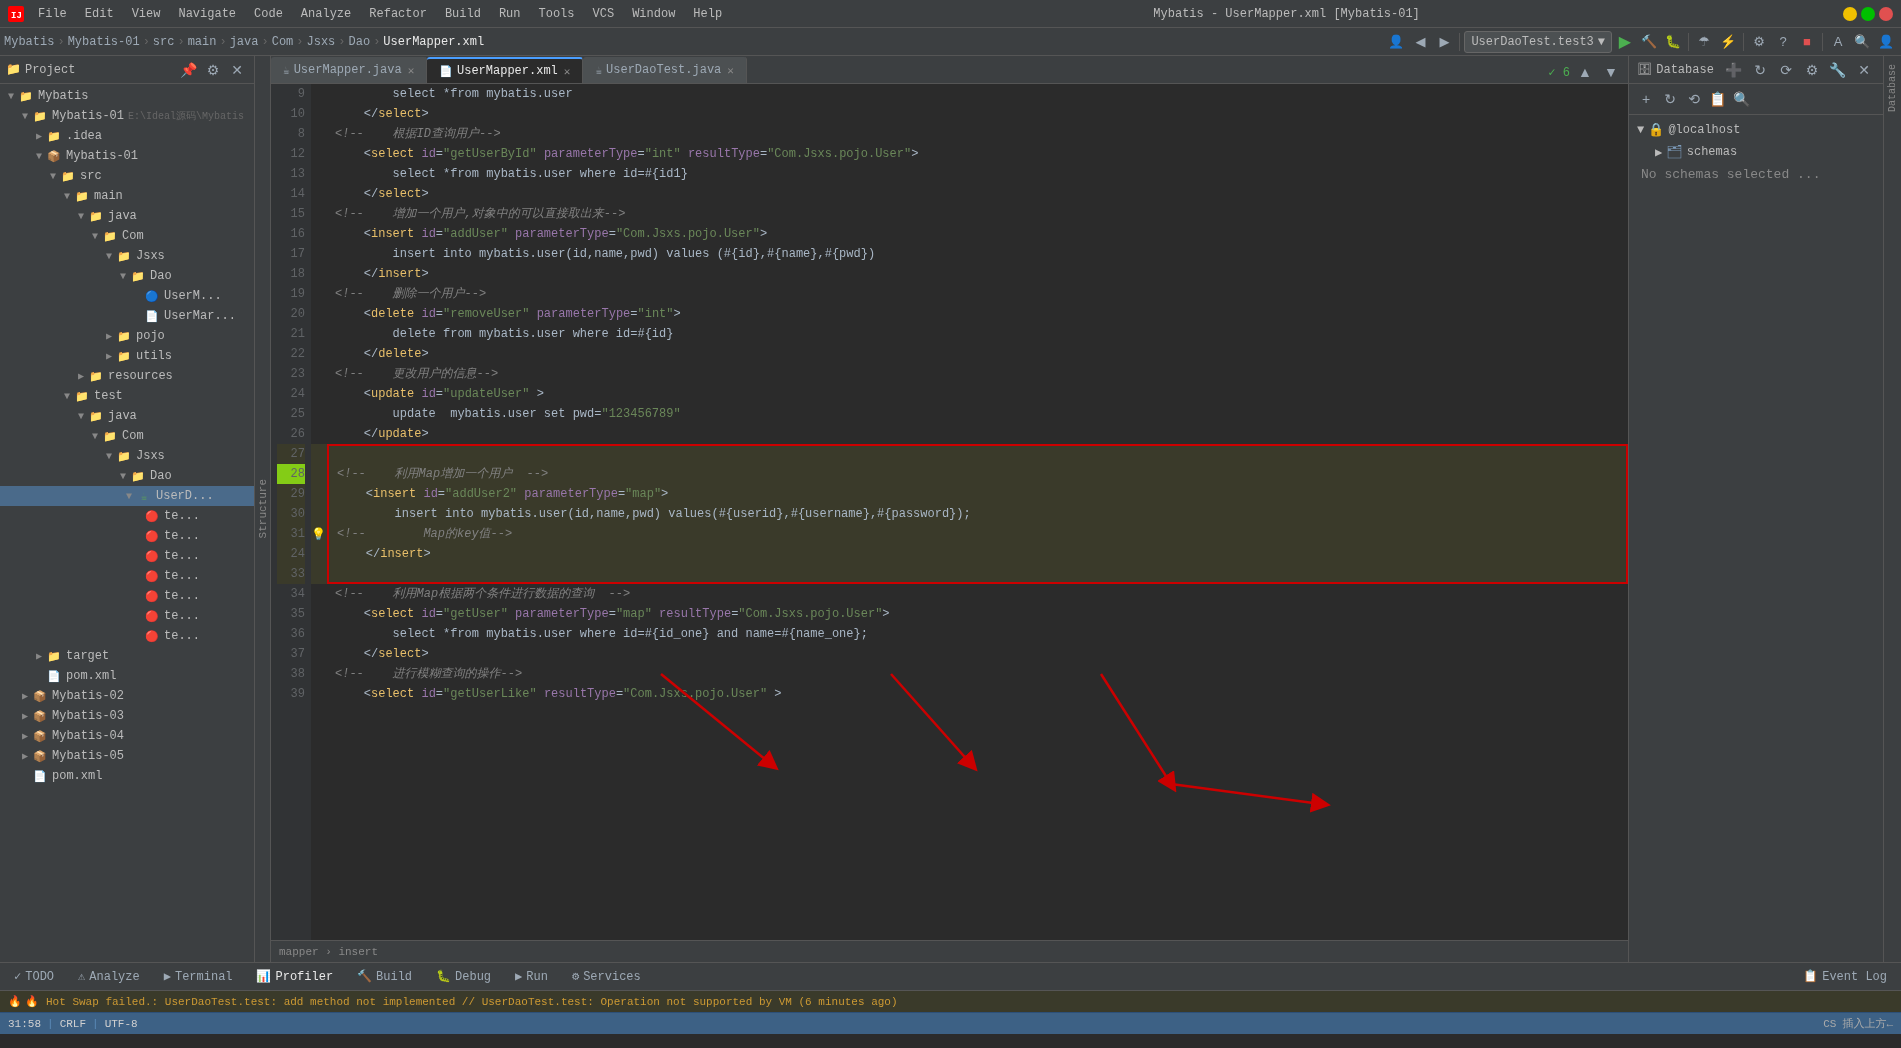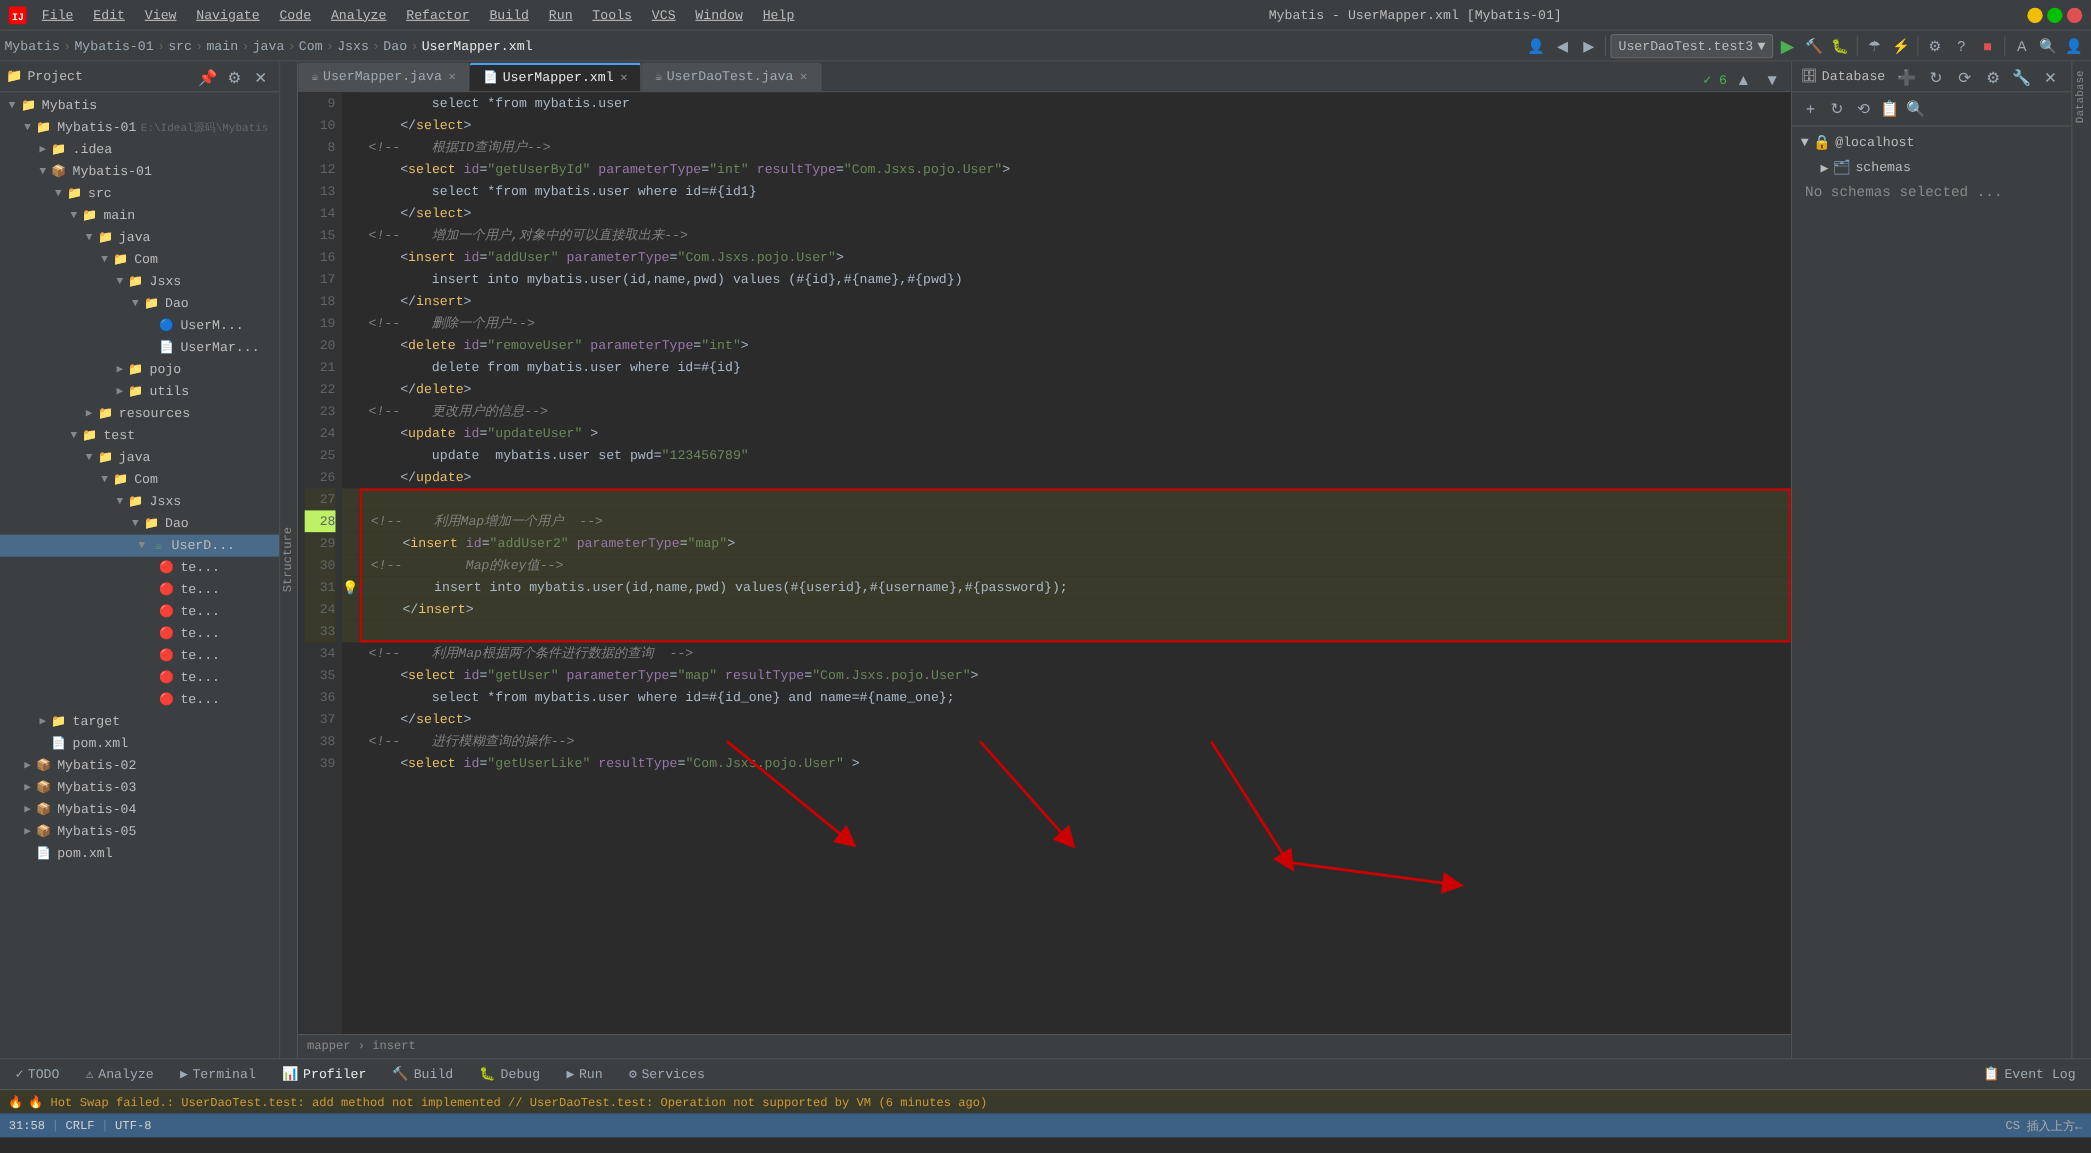--- a/index.html
+++ b/index.html
@@ -2,21 +2,21 @@
 <html><head>
   <meta charset="utf-8">
   <style>
     * { margin: 0; padding: 0; box-sizing: border-box; }
     body { font-family: 'Consolas', 'Courier New', monospace; background: #2b2b2b; color: #a9b7c6; font-size: 12px; overflow: hidden; width: 1901px; height: 1048px; }
 
     
     #titlebar { height: 28px; background: #3c3f41; display: flex; align-items: center; padding: 0 8px; gap: 6px; border-bottom: 1px solid #555; }
     #titlebar .logo { width: 16px; height: 16px; background: #ff0000; border-radius: 2px; display: flex; align-items: center; justify-content: center; color: white; font-size: 9px; font-weight: bold; flex-shrink: 0; }
     #titlebar .menu-items { display: flex; gap: 2px; }
-    #titlebar .menu-item { padding: 2px 8px; font-size: 12px; color: #bbbbbb; cursor: pointer; border-radius: 3px; text-decoration: underline; }
+    #titlebar .menu-item { padding: 2px 8px; font-size: 12px; color: #bbbbbb; cursor: pointer; border-radius: 3px; }
     #titlebar .title { flex: 1; text-align: center; font-size: 12px; color: #bbbbbb; }
     #titlebar .win-controls { display: flex; gap: 4px; }
     #titlebar .win-btn { width: 14px; height: 14px; border-radius: 50%; border: none; cursor: pointer; }
     #titlebar .win-min { background: #f0c000; }
     #titlebar .win-max { background: #00c000; }
     #titlebar .win-close { background: #e05050; }
     .breadcrumb { display: flex; align-items: center; gap: 3px; font-size: 12px; color: #9da9b5; }
     .breadcrumb span { cursor: pointer; }
     .breadcrumb .sep { color: #666; }
     .breadcrumb .current { color: #e8e8e8; }
@@ -445,21 +445,21 @@
         <div>18</div>
         <div>19</div>
         <div>20</div>
         <div>21</div>
         <div>22</div>
         <div>23</div>
         <div>24</div>
         <div>25</div>
         <div>26</div>
         <div style="background:#3a3a2a;">27</div>
-        <div style="background:#bef264;">28</div>
+        <div style="background:#84cc16;">28</div>
         <div style="background:#3a3a2a;">29</div>
         <div style="background:#3a3a2a;">30</div>
         <div style="background:#3a3a2a;">31</div>
         <div style="background:#3a3a2a;">24</div>
         <div style="background:#3a3a2a;">33</div>
         <div>34</div>
         <div>35</div>
         <div>36</div>
         <div>37</div>
         <div>38</div>
@@ -516,22 +516,22 @@
         <div class="code-line"><span class="xml-text">        delete from mybatis.user where id=#{id}</span></div>
         <div class="code-line"><span class="xml-text">    &lt;/</span><span class="xml-tag">delete</span><span class="xml-text">&gt;</span></div>
         <div class="code-line"><span class="xml-comment">&lt;!--    更改用户的信息--&gt;</span></div>
         <div class="code-line"><span class="xml-text">    &lt;</span><span class="xml-tag">update</span><span class="xml-text"> </span><span class="xml-attr">id</span><span class="xml-text">=</span><span class="xml-attr-val">"updateUser"</span><span class="xml-text"> &gt;</span></div>
         <div class="code-line"><span class="xml-text">        update  mybatis.user set pwd=</span><span class="string">"123456789"</span></div>
         <div class="code-line"><span class="xml-text">    &lt;/</span><span class="xml-tag">update</span><span class="xml-text">&gt;</span></div>
 
         <div class="code-line" style="background:#3a3a2a; border-left:2px solid #cc0000; border-top:2px solid #cc0000; border-right:2px solid #cc0000;"></div>
         <div class="code-line" style="background:#3a3a2a; border-left:2px solid #cc0000; border-right:2px solid #cc0000;"><span class="xml-comment">&lt;!--    利用Map增加一个用户  --&gt;</span></div>
         <div class="code-line" style="background:#3a3a2a; border-left:2px solid #cc0000; border-right:2px solid #cc0000;"><span class="xml-text">    &lt;</span><span class="xml-tag">insert</span><span class="xml-text"> </span><span class="xml-attr">id</span><span class="xml-text">=</span><span class="xml-attr-val">"addUser2"</span><span class="xml-text"> </span><span class="xml-attr">parameterType</span><span class="xml-text">=</span><span class="xml-attr-val">"map"</span><span class="xml-text">&gt;</span></div>
+        <div class="code-line" style="background:#3a3a2a; border-left:2px solid #cc0000; border-right:2px solid #cc0000;"><span class="xml-text">        insert into mybatis.user(id,name,pwd) values(#{userid},#{username},#{password});</span></div>
         <div class="code-line" style="background:#3a3a2a; border-left:2px solid #cc0000; border-right:2px solid #cc0000;"><span class="xml-comment">&lt;!--        Map的key值--&gt;</span></div>
-        <div class="code-line" style="background:#3a3a2a; border-left:2px solid #cc0000; border-right:2px solid #cc0000;"><span class="xml-text">        insert into mybatis.user(id,name,pwd) values(#{userid},#{username},#{password});</span></div>
         <div class="code-line" style="background:#3a3a2a; border-left:2px solid #cc0000; border-right:2px solid #cc0000;"><span class="xml-text">    &lt;/</span><span class="xml-tag">insert</span><span class="xml-text">&gt;</span></div>
         <div class="code-line" style="background:#3a3a2a; border-left:2px solid #cc0000; border-bottom:2px solid #cc0000; border-right:2px solid #cc0000;"></div>
 
         <div class="code-line"><span class="xml-comment">&lt;!--    利用Map根据两个条件进行数据的查询  --&gt;</span></div>
         <div class="code-line"><span class="xml-text">    &lt;</span><span class="xml-tag">select</span><span class="xml-text"> </span><span class="xml-attr">id</span><span class="xml-text">=</span><span class="xml-attr-val">"getUser"</span><span class="xml-text"> </span><span class="xml-attr">parameterType</span><span class="xml-text">=</span><span class="xml-attr-val">"map"</span><span class="xml-text"> </span><span class="xml-attr">resultType</span><span class="xml-text">=</span><span class="xml-attr-val">"Com.Jsxs.pojo.User"</span><span class="xml-text">&gt;</span></div>
         <div class="code-line"><span class="xml-text">        select *from mybatis.user where id=#{id_one} and name=#{name_one};</span></div>
         <div class="code-line"><span class="xml-text">    &lt;/</span><span class="xml-tag">select</span><span class="xml-text">&gt;</span></div>
         <div class="code-line"><span class="xml-comment">&lt;!--    进行模糊查询的操作--&gt;</span></div>
         <div class="code-line"><span class="xml-text">    &lt;</span><span class="xml-tag">select</span><span class="xml-text"> </span><span class="xml-attr">id</span><span class="xml-text">=</span><span class="xml-attr-val">"getUserLike"</span><span class="xml-text"> </span><span class="xml-attr">resultType</span><span class="xml-text">=</span><span class="xml-attr-val">"Com.Jsxs.pojo.User"</span><span class="xml-text"> &gt;</span></div>
       </div>

